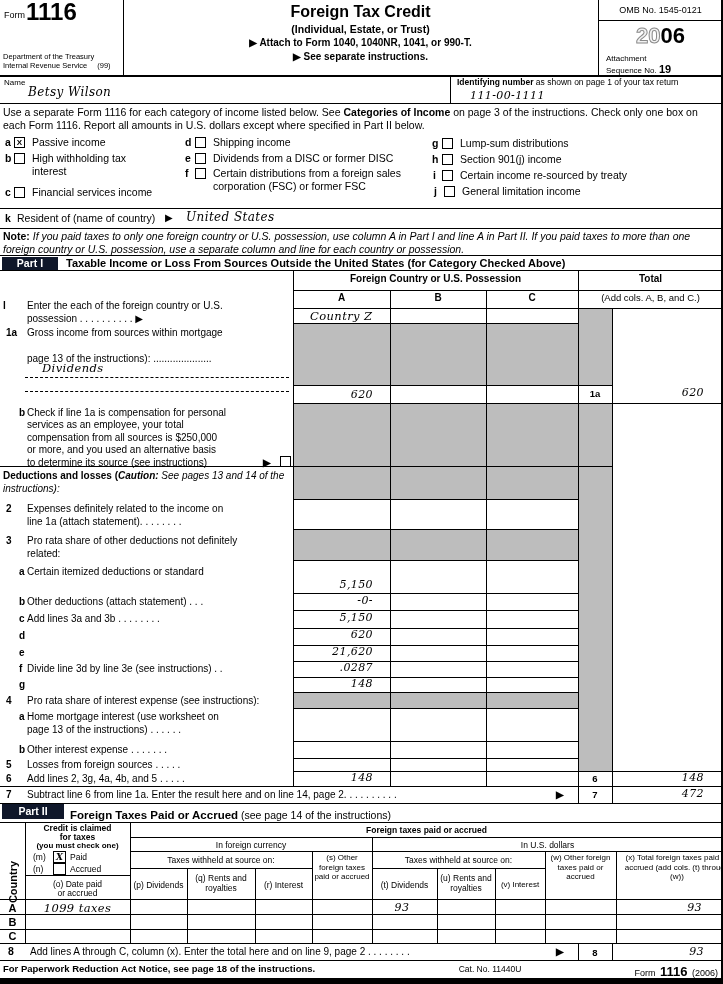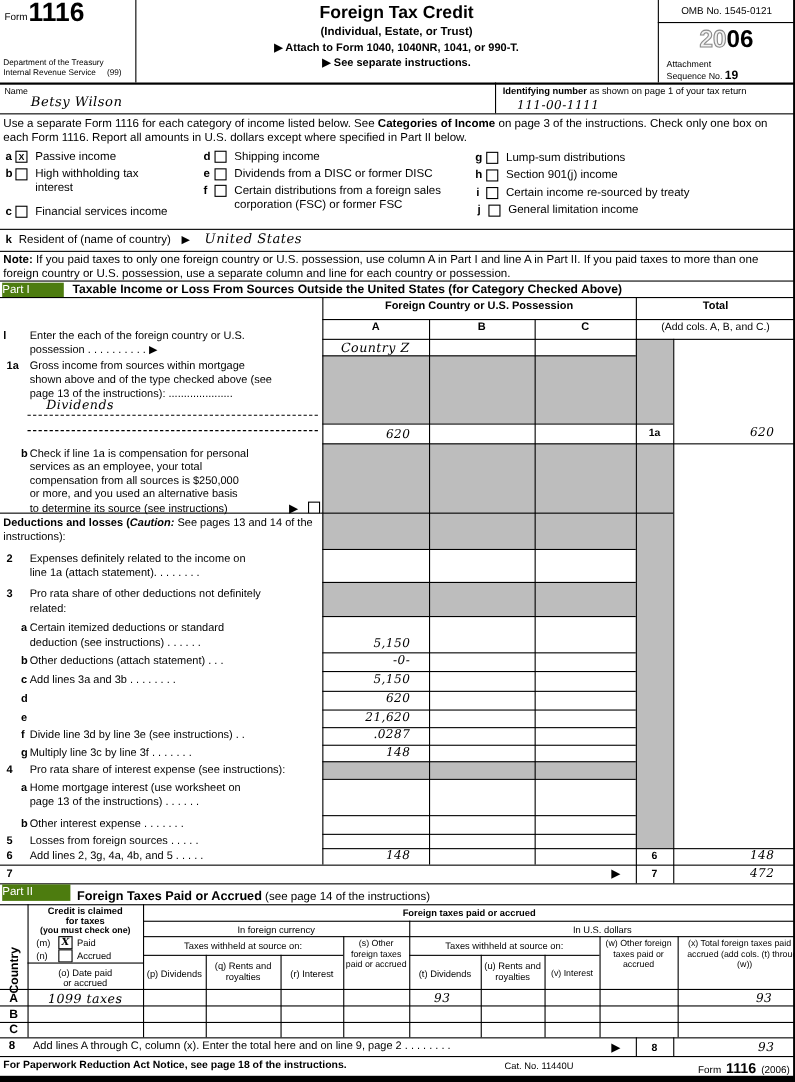--- a/index.html
+++ b/index.html
@@ -2,34 +2,34 @@
 <html><head>
 <meta charset="utf-8">
 <style>
   html,body{margin:0;padding:0;background:#fff;}
   .page{position:relative;width:723px;height:984px;background:#fff;font-family:"Liberation Sans",sans-serif;color:#000;overflow:hidden;}
   .a{position:absolute;}
   .v{position:absolute;width:1px;background:#000;}
   .h{position:absolute;height:1px;background:#000;}
   .g{position:absolute;background:#bdbdbd;}
   .b{font-weight:bold;}
-  .i{}
+  .i{font-style:italic;}
   .bi{font-weight:bold;font-style:italic;}
   .c{text-align:center;}
   .r{text-align:right;}
   .hw{font-family:"DejaVu Serif",serif;font-style:italic;letter-spacing:.4px;white-space:nowrap;}
   .cb{position:absolute;width:9px;height:9px;border:1px solid #000;font:bold 8px/9px "Liberation Sans",sans-serif;text-align:center;background:#fff;}
   .cb2{position:absolute;width:11px;height:10px;border:1px solid #000;font:bold 9px/10px "DejaVu Serif",serif;font-style:italic;text-align:center;background:#fff;}
   .dash{position:absolute;border-top:1px dashed #000;}
   .fs8{font-size:8px;}.fs85{font-size:8.5px;}.fs9{font-size:9px;}.fs95{font-size:9.5px;}
   .fs10{font-size:10px;}.fs105{font-size:10.5px;}.fs11{font-size:11px;}.fs115{font-size:11.5px;}
   .fs12{font-size:12px;}.fs13{font-size:13px;}
   .lh{line-height:12.5px;}
   .desc{font-size:10px;line-height:13px;}
-  .tab{background:#4d7c0f;color:#fff;font-weight:normal;text-align:left;}
+  .tab{background:#0f172a;color:#fff;font-weight:bold;text-align:center;}
   .outline{color:#f2f2f2;-webkit-text-stroke:1px #8a8a8a;}
 </style>
 </head>
 <body>
 
 <div class="page">
 
   <div class="g" style="left:578px;top:308px;width:34px;height:77px"></div>
   <div class="g" style="left:578px;top:403px;width:34px;height:368px"></div>
   <div class="g" style="left:293px;top:323px;width:285px;height:62px"></div>
@@ -171,21 +171,20 @@
   <div class="a b c fs10" style="left:486px;top:292px;width:92px">C</div>
   <div class="a c fs95" style="left:578px;top:292px;width:145px">(Add cols. A, B, and C.)</div>
 
   <div class="a b desc" style="left:3px;top:299px">l</div>
   <div class="a desc" style="left:27px;top:299px;width:262px">Enter the each of the foreign country or U.S.</div>
   <div class="a desc" style="left:27px;top:312px;width:262px">possession    .    .    .    .    .    .    .    .    .    .    ▶</div>
   <div class="a hw fs115" style="left:310px;top:309px">Country Z</div>
 
   <div class="a b desc" style="left:6px;top:326px">1a</div>
   <div class="a desc" style="left:27px;top:326px;width:262px">Gross income from sources within mortgage</div>
-  <div class="a desc" style="left:27px;top:339px;width:262px">shown above and of the type checked above (see</div>
   <div class="a desc" style="left:27px;top:352px;width:262px">page 13 of the instructions):  .....................</div>
   <div class="a hw fs115" style="left:42px;top:361px">Dividends</div>
   <div class="dash" style="left:25px;top:377px;width:264px"></div>
   <div class="dash" style="left:25px;top:391px;width:264px"></div>
   <div class="a hw fs11 r" style="left:295px;top:388px;width:78px">620</div>
   <div class="a b c fs95" style="left:578px;top:388px;width:34px">1a</div>
   <div class="a hw fs11 r" style="left:612px;top:386px;width:92px">620</div>
 
   <div class="a b desc" style="left:19px;top:406px">b</div>
   <div class="a desc" style="left:27px;top:406px;width:262px">Check if line 1a is compensation for personal</div>
@@ -201,21 +200,20 @@
   <div class="a b desc" style="left:6px;top:502px">2</div>
   <div class="a desc" style="left:27px;top:502px;width:262px">Expenses definitely related to the income on</div>
   <div class="a desc" style="left:27px;top:515px;width:262px">line 1a (attach statement).   .    .    .    .    .    .    .</div>
 
   <div class="a b desc" style="left:6px;top:534px">3</div>
   <div class="a desc" style="left:27px;top:534px;width:262px">Pro rata share of other deductions not definitely</div>
   <div class="a desc" style="left:27px;top:547px;width:262px">related:</div>
 
   <div class="a b desc" style="left:19px;top:565px">a</div>
   <div class="a desc" style="left:27px;top:565px;width:262px">Certain itemized deductions or standard</div>
-  <div class="a desc" style="left:27px;top:578px;width:262px">deduction (see instructions) .    .    .    .    .    .</div>
   <div class="a hw fs11 r" style="left:295px;top:578px;width:78px">5,150</div>
 
   <div class="a b desc" style="left:19px;top:595px">b</div>
   <div class="a desc" style="left:27px;top:595px;width:262px">Other deductions (attach statement)   .    .    .</div>
   <div class="a hw fs11 r" style="left:295px;top:594px;width:78px">-0-</div>
 
   <div class="a b desc" style="left:19px;top:612px">c</div>
   <div class="a desc" style="left:27px;top:612px;width:262px">Add lines 3a and 3b  .    .    .    .    .    .    .    .</div>
   <div class="a hw fs11 r" style="left:295px;top:611px;width:78px">5,150</div>
 
@@ -223,21 +221,20 @@
   <div class="a hw fs11 r" style="left:295px;top:628px;width:78px">620</div>
 
   <div class="a b desc" style="left:19px;top:646px">e</div>
   <div class="a hw fs11 r" style="left:295px;top:645px;width:78px">21,620</div>
 
   <div class="a b desc" style="left:19px;top:662px">f</div>
   <div class="a desc" style="left:27px;top:662px;width:262px">Divide line 3d by line 3e (see instructions)   .    .</div>
   <div class="a hw fs11 r" style="left:295px;top:661px;width:78px">.0287</div>
 
   <div class="a b desc" style="left:19px;top:678px">g</div>
-  <div class="a desc" style="left:27px;top:678px;width:262px">Multiply line 3c by line 3f .    .    .    .    .    .    .</div>
   <div class="a hw fs11 r" style="left:295px;top:677px;width:78px">148</div>
 
   <div class="a b desc" style="left:6px;top:694px">4</div>
   <div class="a desc" style="left:27px;top:694px;width:266px">Pro rata share of interest expense (see instructions):</div>
 
   <div class="a b desc" style="left:19px;top:710px">a</div>
   <div class="a desc" style="left:27px;top:710px;width:262px">Home mortgage interest (use worksheet on</div>
   <div class="a desc" style="left:27px;top:723px;width:262px">page 13 of the instructions)  .    .    .    .    .    .</div>
 
   <div class="a b desc" style="left:19px;top:743px">b</div>
@@ -246,20 +243,21 @@
   <div class="a b desc" style="left:6px;top:758px">5</div>
   <div class="a desc" style="left:27px;top:758px;width:262px">Losses from foreign sources    .    .    .    .    .</div>
 
   <div class="a b desc" style="left:6px;top:772px">6</div>
   <div class="a desc" style="left:27px;top:772px;width:262px">Add lines 2, 3g, 4a, 4b, and 5  .    .    .    .    .</div>
   <div class="a hw fs11 r" style="left:295px;top:771px;width:78px">148</div>
   <div class="a b c fs95" style="left:578px;top:773px;width:34px">6</div>
   <div class="a hw fs11 r" style="left:612px;top:771px;width:92px">148</div>
 
   <div class="a b desc" style="left:6px;top:788px">7</div>
+  <div class="a desc" style="left:27px;top:788px;width:520px;white-space:nowrap">Subtract line 6 from line 1a. Enter the result here and on line 14, page 2.    .    .    .    .    .    .    .    .    .</div>
   <div class="a desc b" style="left:556px;top:788px">▶</div>
   <div class="a b c fs95" style="left:578px;top:789px;width:34px">7</div>
   <div class="a hw fs11 r" style="left:612px;top:787px;width:92px">472</div>
 
   <div class="a tab fs105" style="left:2px;top:804px;width:62px;height:15px;line-height:15px">Part II</div>
   <div class="a" style="left:70px;top:805px"><span class="b fs115">Foreign Taxes Paid or Accrued</span><span class="fs105"> (see page 14 of the instructions)</span></div>
 
   <div class="a b c fs11" style="left:-27px;top:876px;width:80px;transform:rotate(-90deg)">Country</div>
 
   <div class="a b c fs85" style="left:25px;top:823px;width:105px">Credit is claimed</div>

